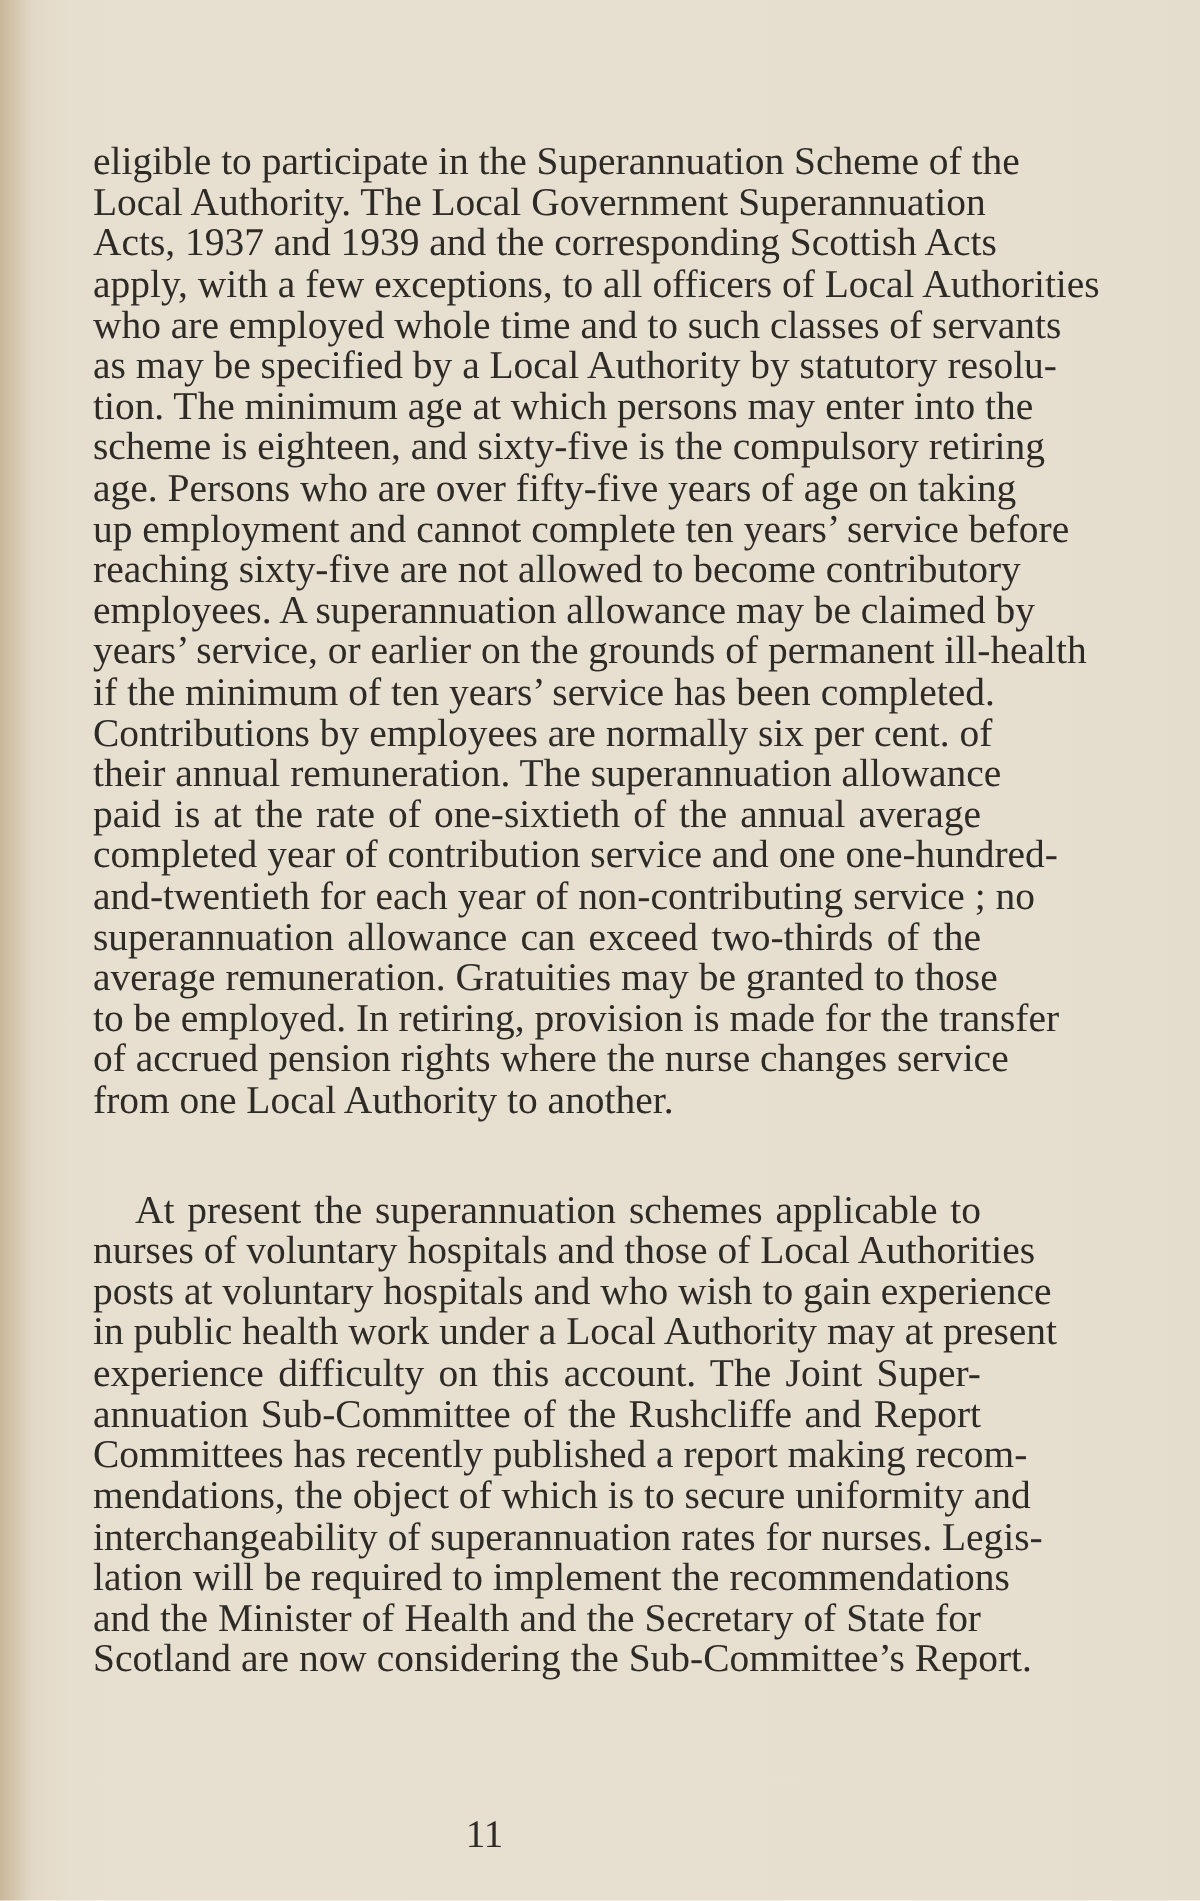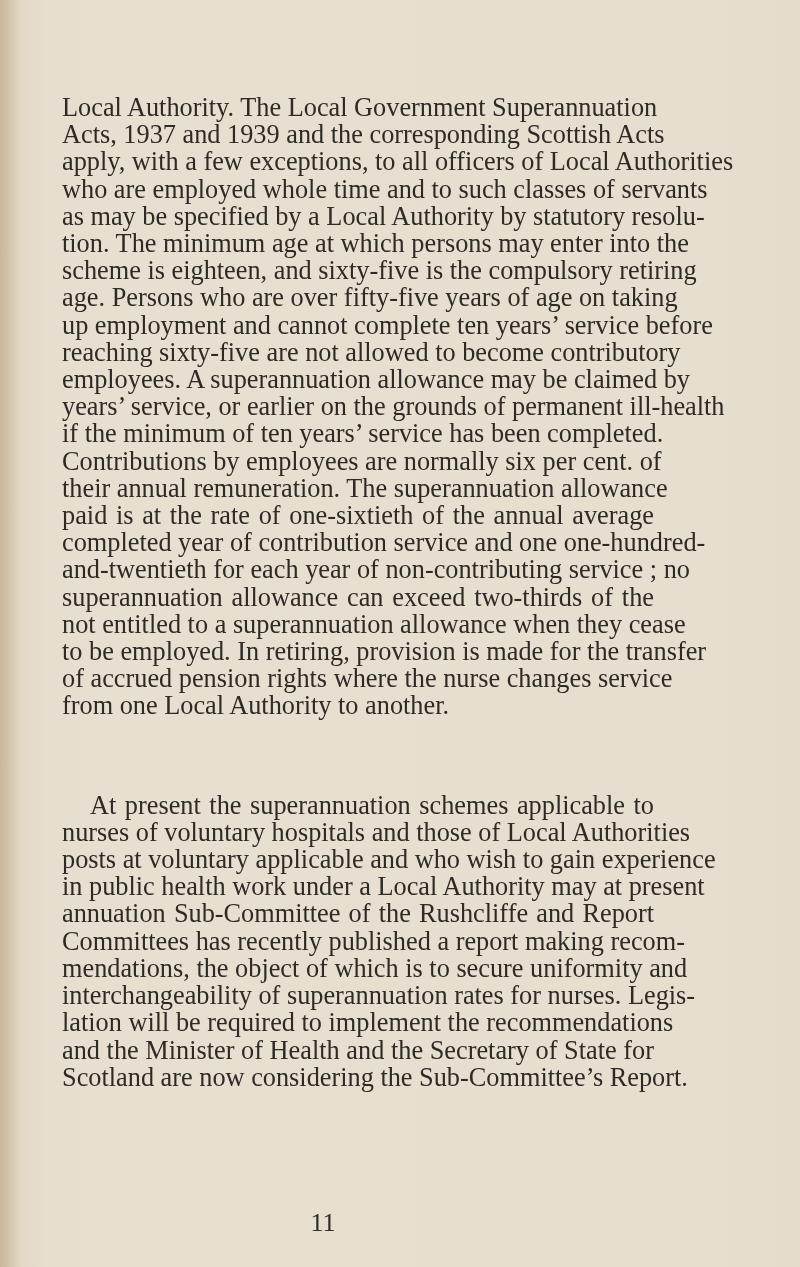--- a/index.html
+++ b/index.html
@@ -30,21 +30,21 @@
     .para .line {
       display: block;
       text-align: justify;
       text-align-last: justify;
       white-space: nowrap;
     }
     .para .line.last {
       text-align-last: left;
     }
     .para2 {
-      margin-top: 72px;
+      margin-top: 46px;
     }
     .para2 .line.first {
       padding-left: 28px;
     }
     .page-number {
       position: absolute;
       left: 0;
       width: 636px;
       top: 1208px;
       text-align: center;
@@ -63,49 +63,51 @@
       background: linear-gradient(90deg, rgba(170,145,105,0.35), rgba(170,145,105,0));
     }
   </style>
 </head>
 <body>
 
 <div class="fold-shadow"></div>
 
 <div class="page">
   <div class="para" id="para1">
+      <span class="line first">eligible to participate in the Superannuation Scheme of the</span>
       <span class="line">Local Authority.  The Local Government Superannuation</span>
       <span class="line">Acts, 1937 and 1939 and the corresponding Scottish Acts</span>
       <span class="line">apply, with a few exceptions, to all officers of Local Authorities</span>
       <span class="line">who are employed whole time and to such classes of servants</span>
       <span class="line">as may be specified by a Local Authority by statutory resolu-</span>
       <span class="line">tion.  The minimum age at which persons may enter into the</span>
       <span class="line">scheme is eighteen, and sixty-five is the compulsory retiring</span>
       <span class="line">age.  Persons who are over fifty-five years of age on taking</span>
       <span class="line">up employment and cannot complete ten years’ service before</span>
       <span class="line">reaching sixty-five are not allowed to become contributory</span>
       <span class="line">employees.  A superannuation allowance may be claimed by</span>
       <span class="line">years’ service, or earlier on the grounds of permanent ill-health</span>
       <span class="line">if the minimum of ten years’ service has been completed.</span>
       <span class="line">Contributions by employees are normally six per cent. of</span>
       <span class="line">their annual remuneration.  The superannuation allowance</span>
       <span class="line">paid is at the rate of one-sixtieth of the annual average</span>
       <span class="line">completed year of contribution service and one one-hundred-</span>
       <span class="line">and-twentieth for each year of non-contributing service ;  no</span>
       <span class="line">superannuation allowance can exceed two-thirds of the</span>
-      <span class="line">not entitled to a superannuation allowance when they cease</span>
+      <span class="line">average remuneration.  Gratuities may be granted to those</span>
       <span class="line">to be employed.  In retiring, provision is made for the transfer</span>
       <span class="line">of accrued pension rights where the nurse changes service</span>
       <span class="line last">from one Local Authority to another.</span>
     </div>
   <div class="para para2" id="para2">
       <span class="line first">At present the superannuation schemes applicable to</span>
       <span class="line">nurses of voluntary hospitals and those of Local Authorities</span>
-      <span class="line">posts at voluntary applicable and who wish to gain experience</span>
+      <span class="line">posts at voluntary hospitals and who wish to gain experience</span>
       <span class="line">in public health work under a Local Authority may at present</span>
+      <span class="line">experience difficulty on this account.  The Joint Super-</span>
       <span class="line">annuation Sub-Committee of the Rushcliffe and Report</span>
       <span class="line">Committees has recently published a report making recom-</span>
       <span class="line">mendations, the object of which is to secure uniformity and</span>
       <span class="line">interchangeability of superannuation rates for nurses.  Legis-</span>
       <span class="line">lation will be required to implement the recommendations</span>
       <span class="line">and the Minister of Health and the Secretary of State for</span>
       <span class="line last">Scotland are now considering the Sub-Committee’s Report.</span>
     </div>
 </div>
 

